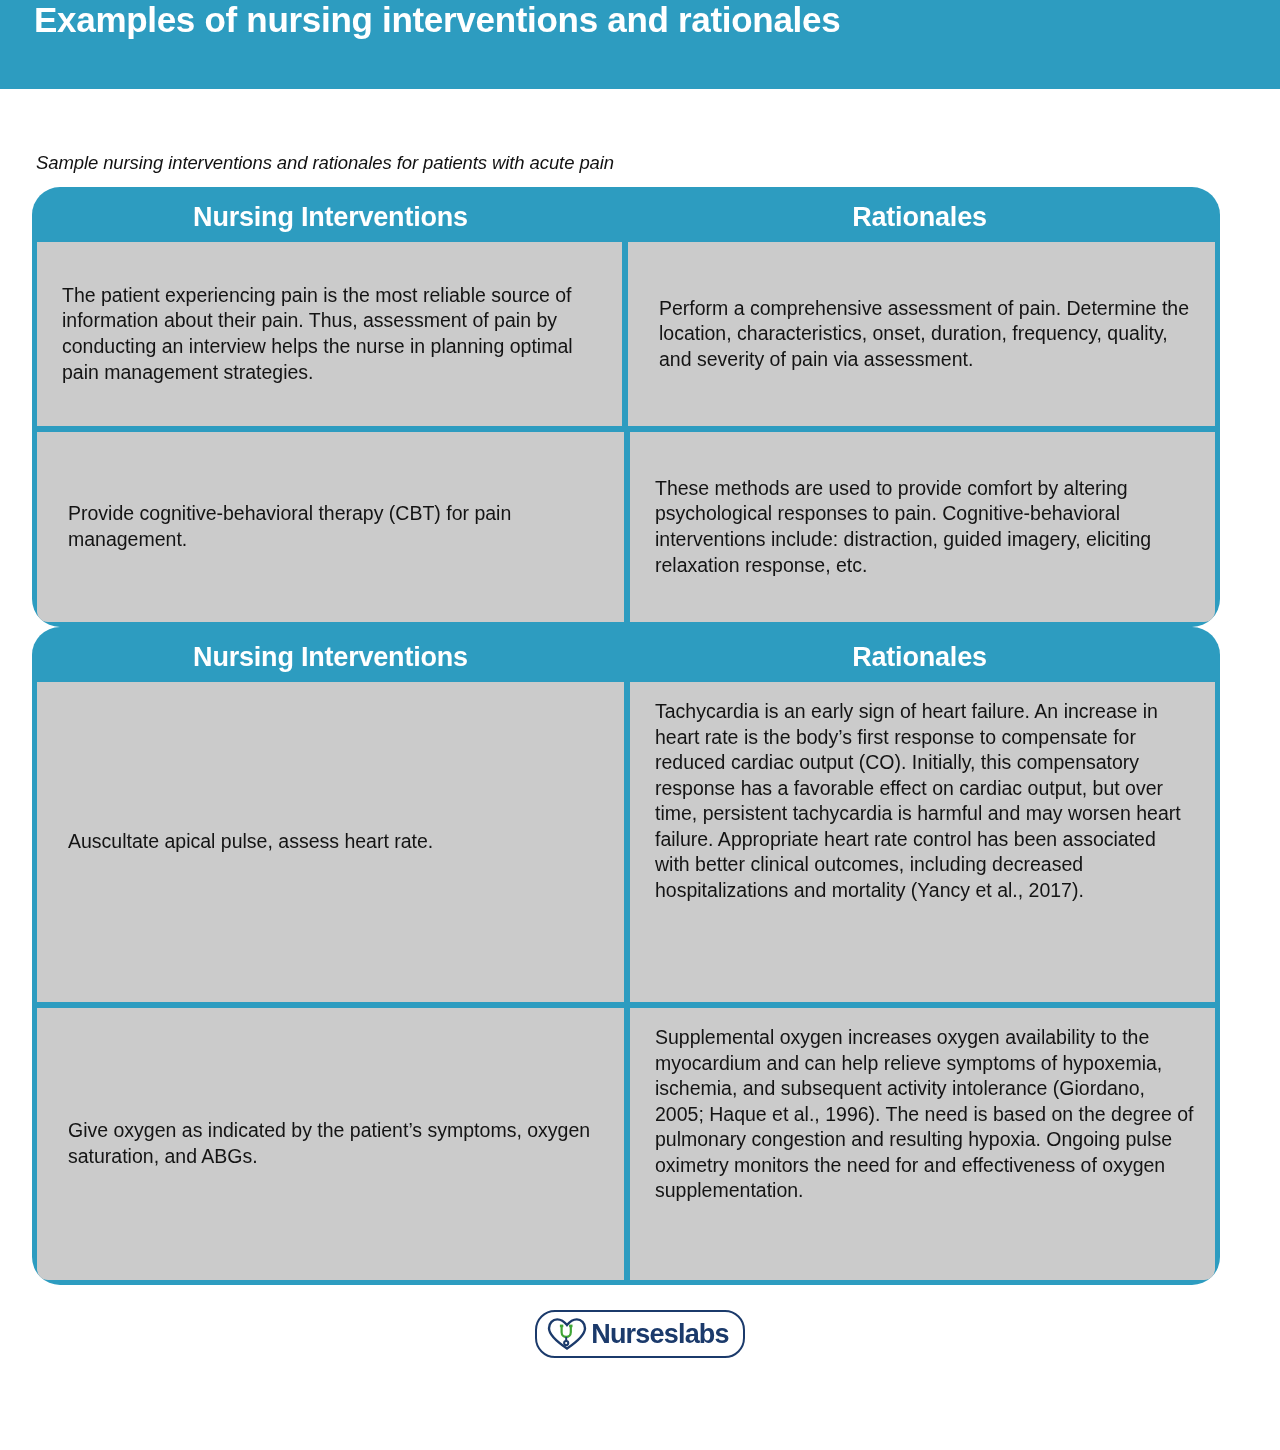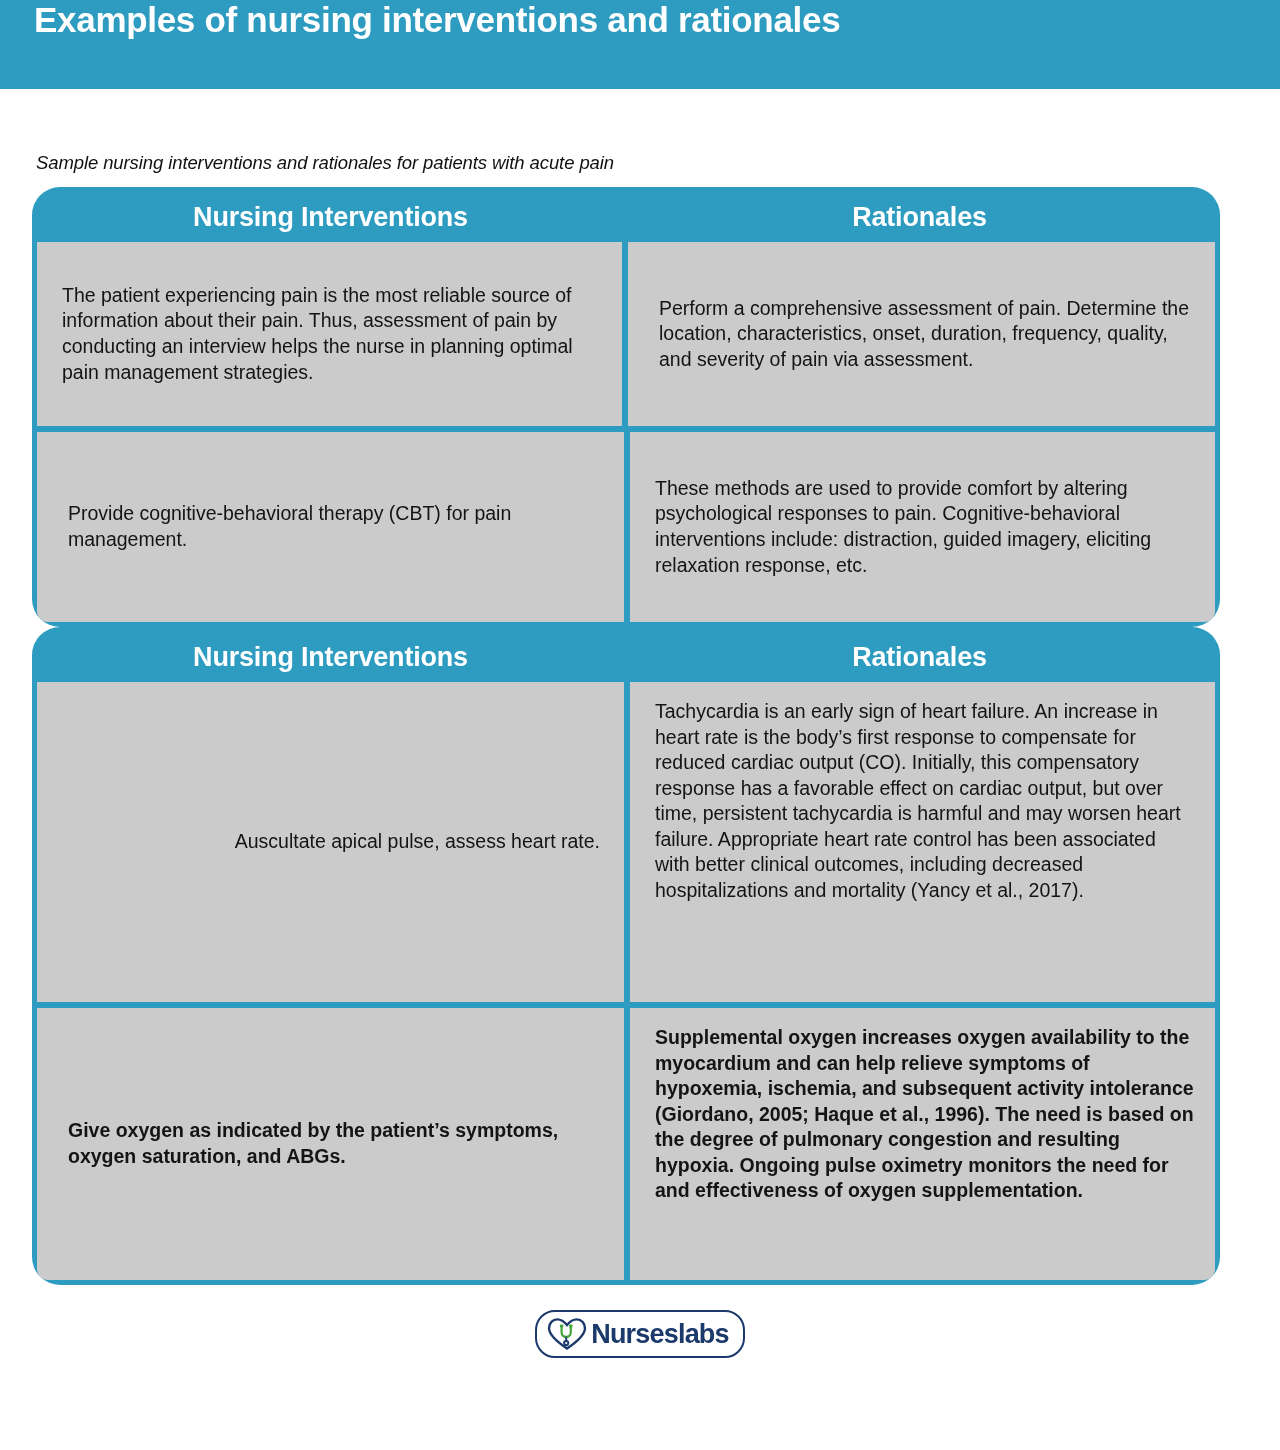--- a/index.html
+++ b/index.html
@@ -95,24 +95,24 @@
   .ns-row:first-of-type .ns-cell { border-radius: 0; }
   .ns-row:last-of-type .ns-cell.intervention { border-radius: 0 0 0 11px; }
   .ns-row:last-of-type .ns-cell.rationale { border-radius: 0 0 11px 0; align-items: center; }
 
   .cell-text { margin: 0; }
 
   
   .t1 .r1 .ns-cell { min-height: 184px; }
   .t1 .r2 .ns-cell { min-height: 190px; }
   .t2 .r1 .ns-cell { min-height: 320px; }
-  .t2 .r2 .ns-cell { min-height: 272px; font-weight: bold; }
+  .t2 .r2 .ns-cell { min-height: 272px; }
 
   .t2 .ns-cell.rationale { justify-content: flex-start; padding-top: 17px; }
-  .t2 .r1 .ns-cell.intervention { justify-content: center; text-align: right; }
+  .t2 .r1 .ns-cell.intervention { justify-content: center; }
 
   
   .footer {
     display: flex;
     justify-content: center;
     align-items: center;
     padding-top: 25px;
   }
   .logo-box {
     border: 2.5px solid #1b3a6b;

